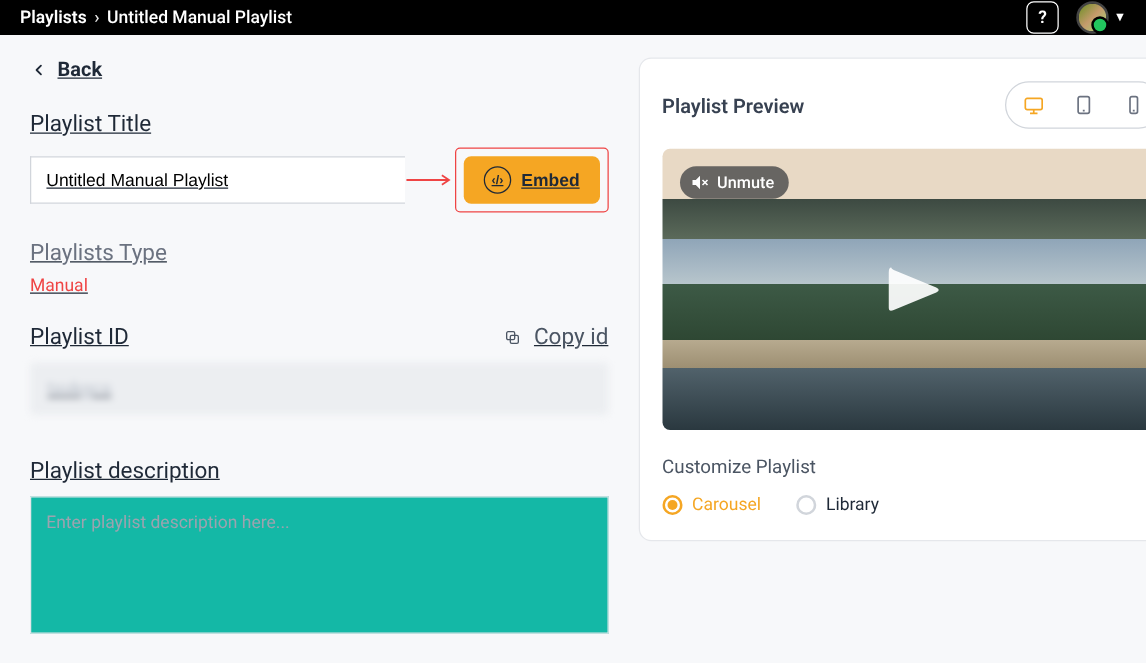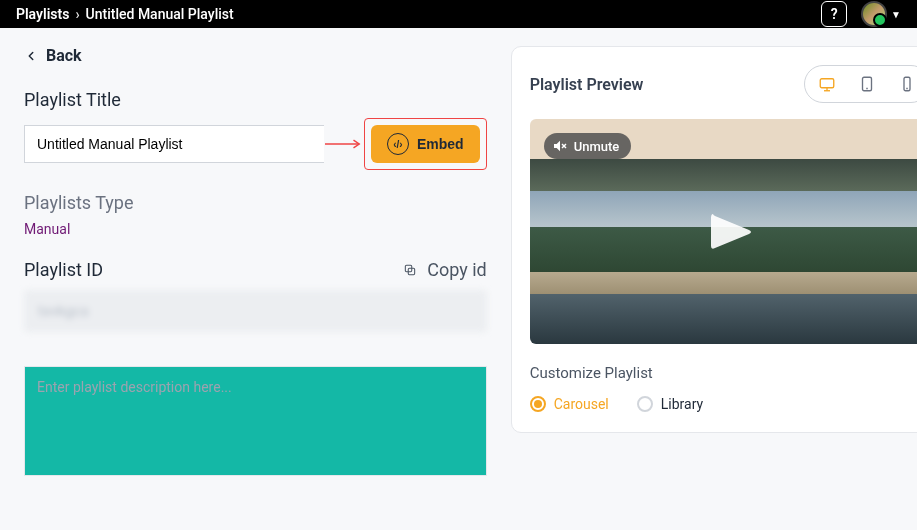--- a/index.html
+++ b/index.html
@@ -40,21 +40,21 @@
     width: 10px; height: 10px; background: #22c55e; border-radius: 50%;
     border: 2px solid #000;
   }
   .caret { font-size: 10px; color: #fff; }
 
   .page {
     padding: 18px 24px;
     display: flex;
     gap: 24px;
   }
-  .left-col { flex: 0 0 420px; }
+  .left-col { flex: 0 0 420px; text-decoration: underline; }
   .back-row {
     display: flex; align-items: center; gap: 8px;
     font-weight: 700; font-size: 16px; cursor: pointer;
     margin-bottom: 24px;
   }
   .back-row svg { width: 14px; height: 14px; stroke: #1f2937; }
 
   .label { font-size: 18px; color: #6b7280; margin-bottom: 8px; }
   .label-dark { color: #1f2937; }
   .title-row { display: flex; align-items: center; gap: 0; margin-bottom: 22px; }
@@ -76,21 +76,21 @@
     background: #f5a623; color: #1f2937; font-weight: 600;
     height: 38px; border: none; border-radius: 6px;
     padding: 0 16px; display: flex; align-items: center; gap: 8px;
     cursor: pointer; font-size: 14px;
   }
   .embed-btn .code-ico {
     width: 22px; height: 22px; border: 1.8px solid #1f2937; border-radius: 50%;
     display: flex; align-items: center; justify-content: center; font-size: 10px;
   }
 
-  .value-text { font-size: 14px; color: #701a75; margin-bottom: 22px; }
+  .value-text { font-size: 14px; color: #ef4444; margin-bottom: 22px; }
   .id-row { display: flex; justify-content: space-between; align-items: center; }
   .copy-id {
     display: flex; align-items: center; gap: 10px; font-size: 18px; color: #4b5563;
     cursor: pointer;
   }
   .copy-id svg { width: 14px; height: 14px; stroke: #4b5563; fill: none; }
   .id-box {
     background: #eceef1; height: 42px; border-radius: 4px;
     margin-top: 10px; margin-bottom: 34px;
     display: flex; align-items: center; padding: 0 14px;
@@ -224,20 +224,21 @@
       <div class="copy-id">
         <svg viewBox="0 0 24 24" stroke-width="1.8">
             <rect x="9" y="9" width="11" height="11" rx="2"></rect>
             <rect x="4" y="4" width="11" height="11" rx="2"></rect>
           </svg>
         <span>Copy id</span>
       </div>
     </div>
     <div class="id-box">txvkgcs</div>
 
+    <div class="label label-dark" style="margin-bottom:10px">Playlist description</div>
     <textarea class="desc-textarea" placeholder="Enter playlist description here..." style=""></textarea>
   </div>
 
   <div class="right-col">
     <div class="preview-card">
       <div class="preview-header">
         <div class="preview-title">Playlist Preview</div>
         <div class="device-pill">
           <div class="dev-btn active">
             <svg viewBox="0 0 24 24">

